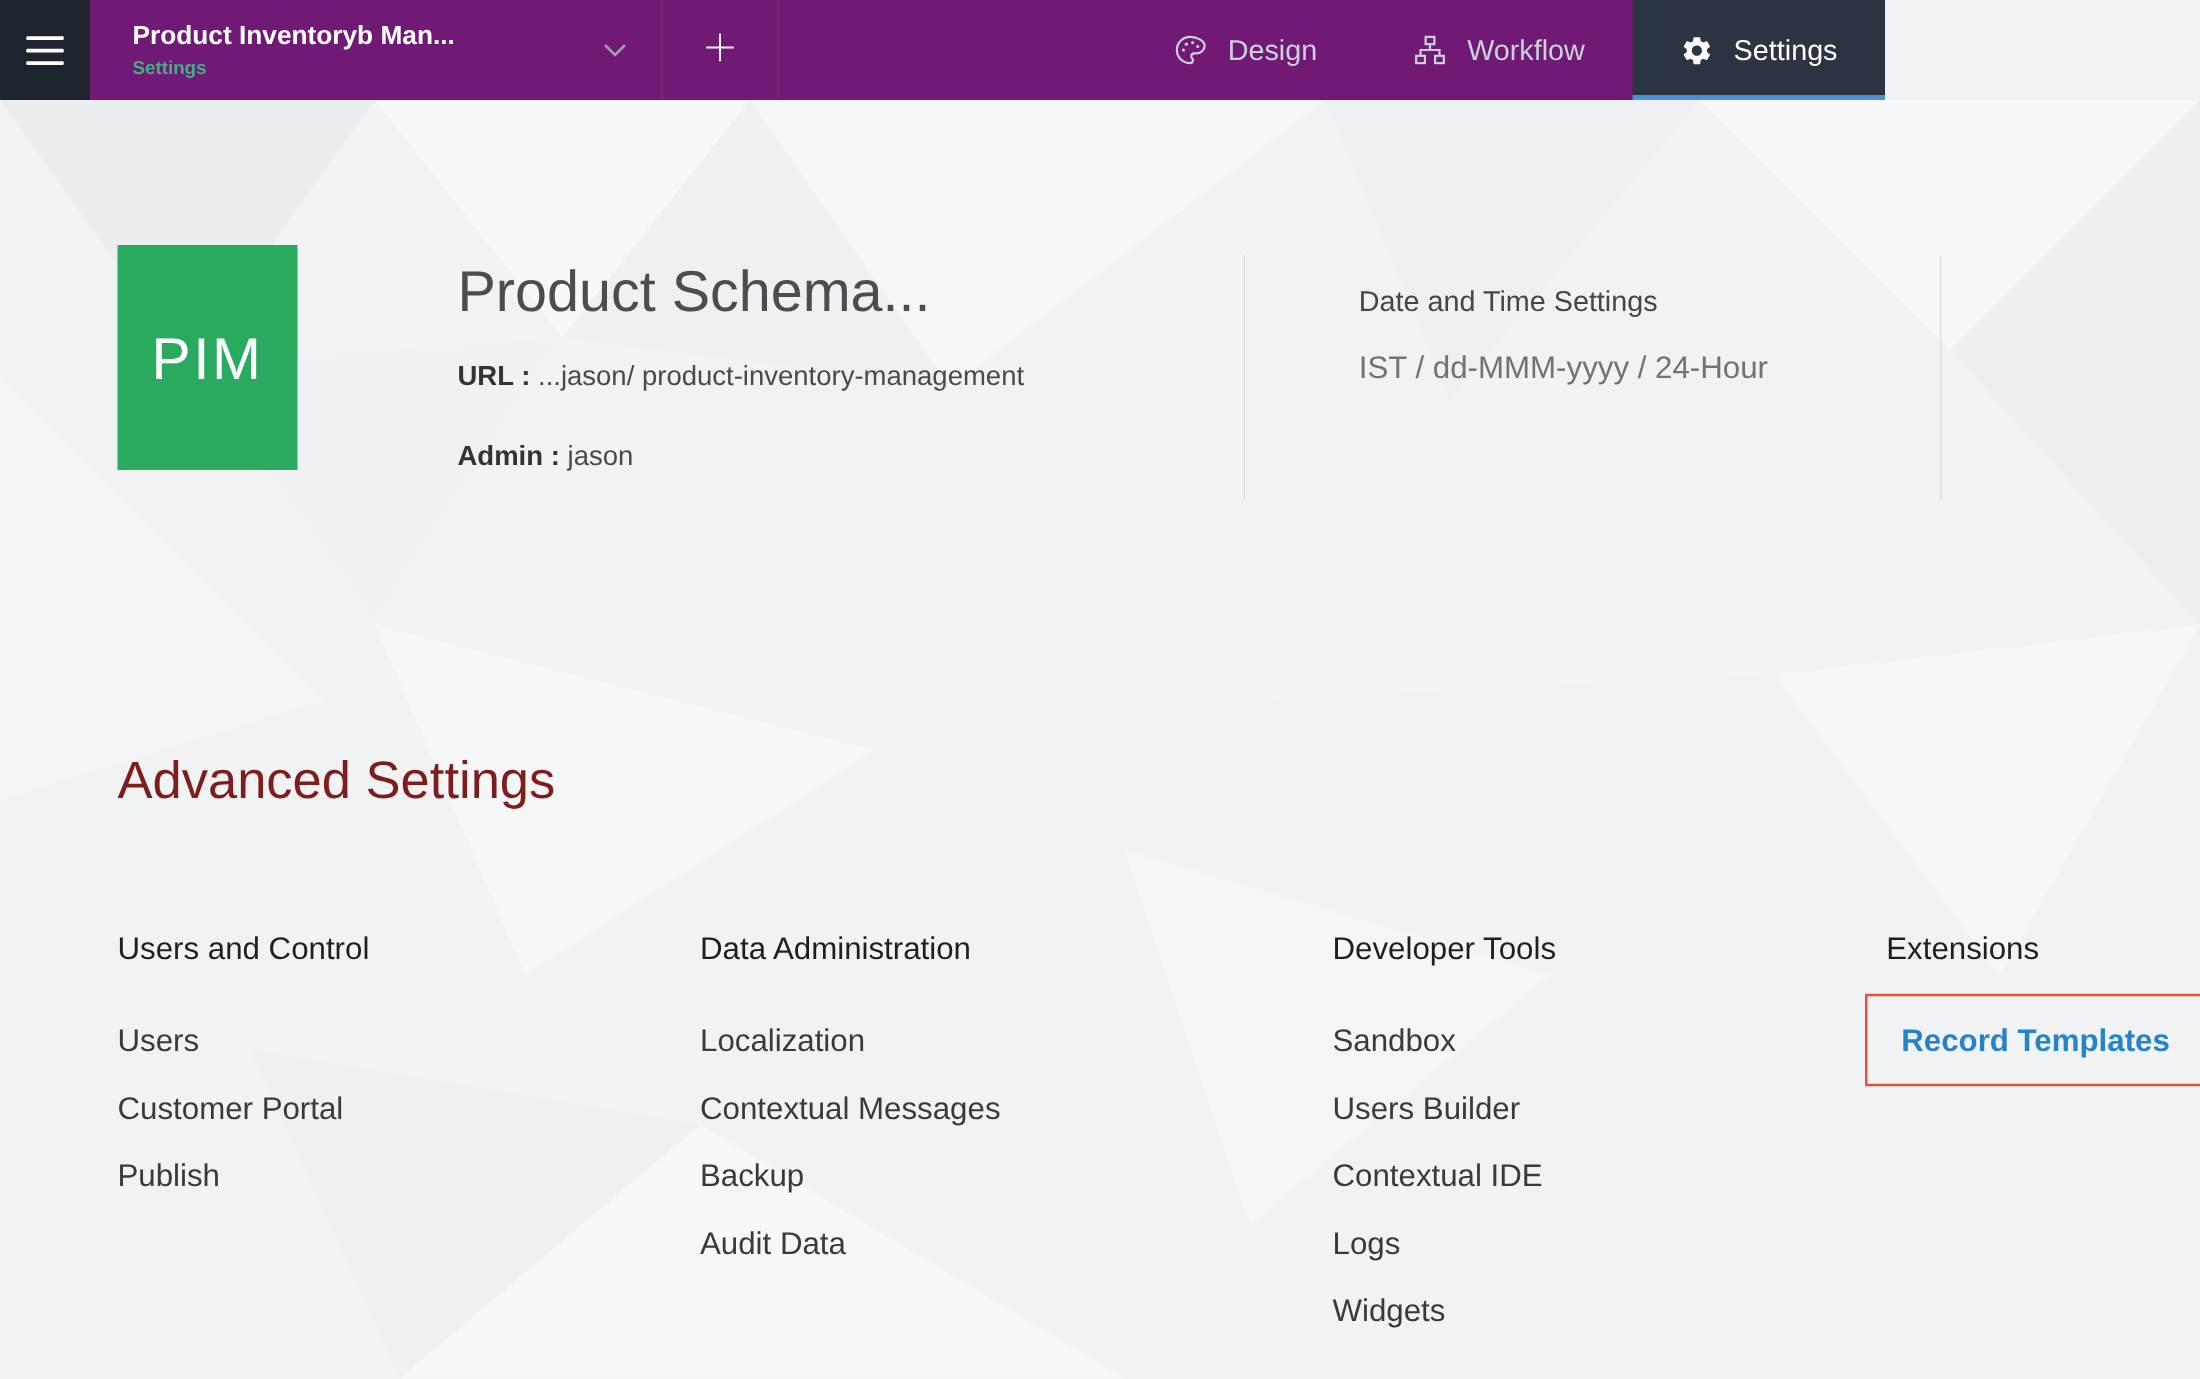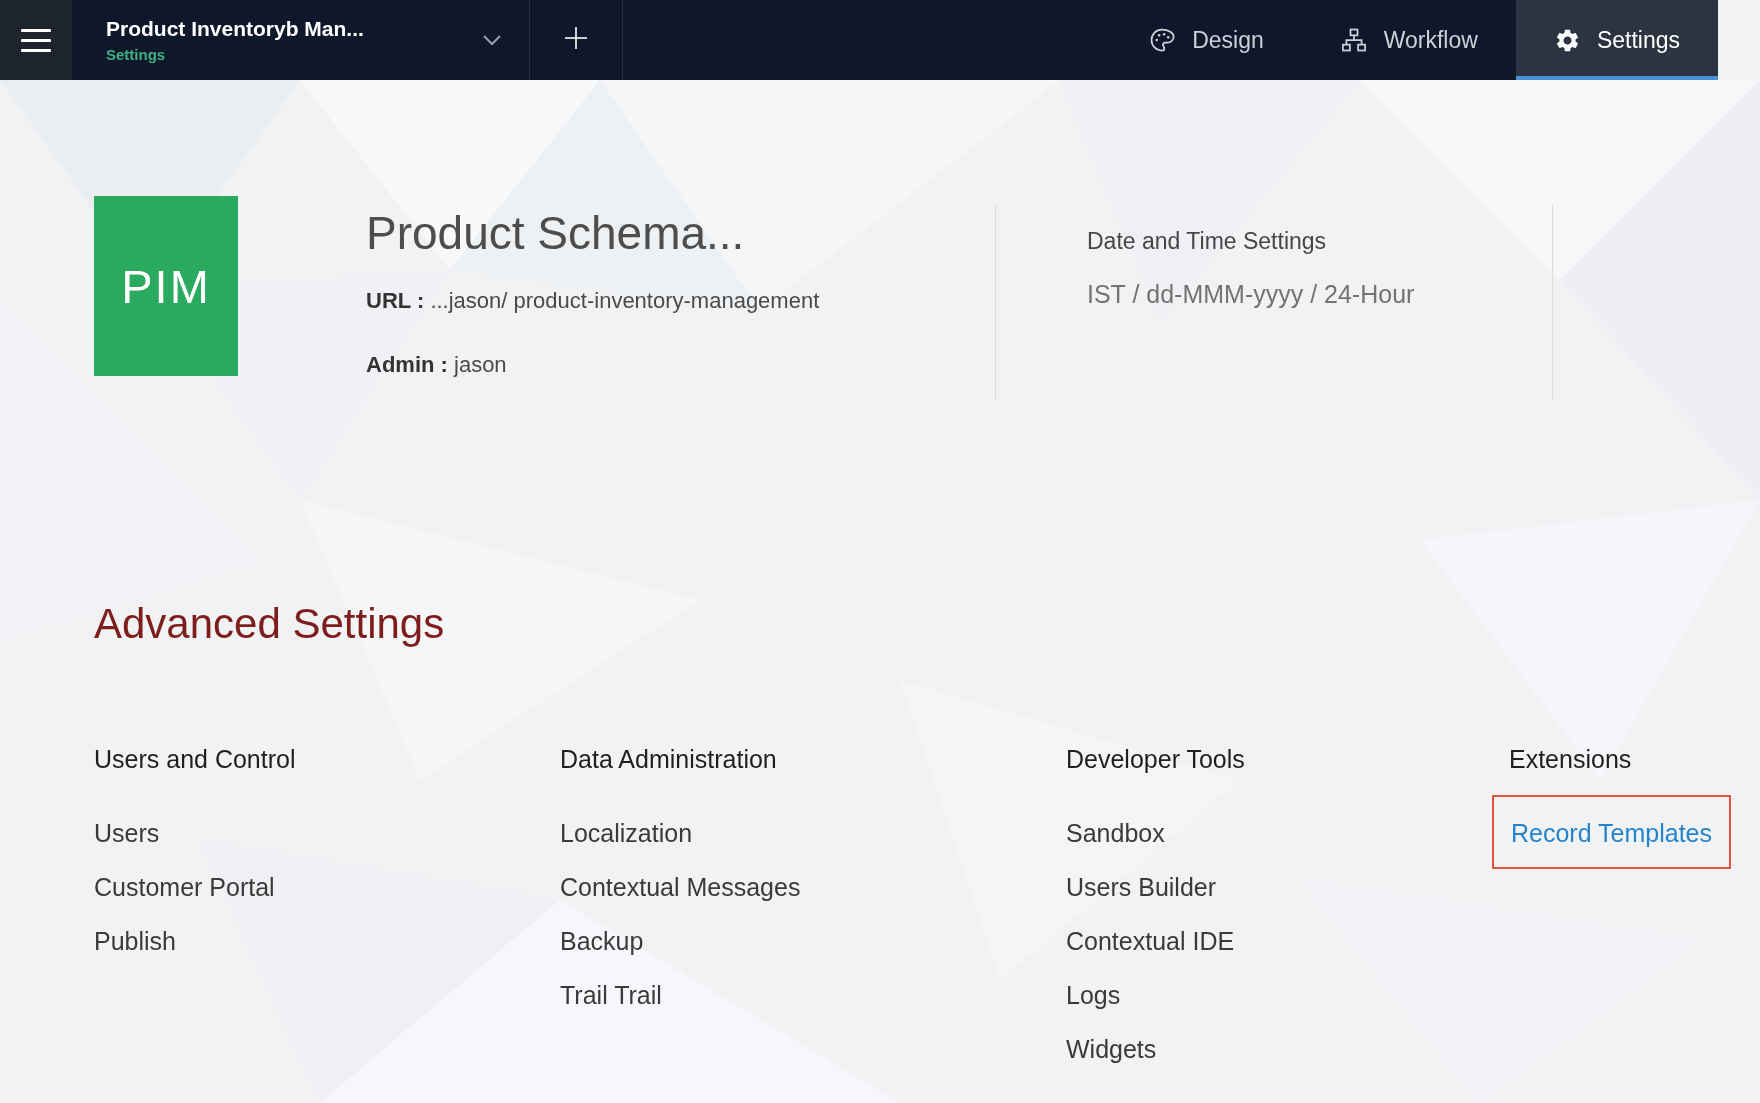--- a/index.html
+++ b/index.html
@@ -7,22 +7,22 @@
   body {
     font-family: "Liberation Sans", sans-serif;
     background: #f1f2f4;
     position: relative;
     overflow: hidden;
     color: #3a3a3a;
   }
 
   
   .topbar {
-    position: absolute; top: 0; left: 0; width: 1718px; height: 80px;
-    background: #0f172a; display: flex; align-items: stretch; z-index: 20;
+    position: absolute; top: 0; left: 0; width: 1508px; height: 80px;
+    background: #701a75; display: flex; align-items: stretch; z-index: 20;
   }
   .hamburger {
     width: 72px; background: #1d242e; display: flex; flex-direction: column;
     justify-content: center; align-items: center; gap: 7px; cursor: pointer;
   }
   .hamburger i { display: block; width: 30px; height: 3px; background: #ffffff; border-radius: 1px; }
   .app-block {
     width: 458px; display: flex; align-items: center; position: relative;
     padding-left: 34px; border-right: 1px solid rgba(255,255,255,.09); cursor: pointer;
   }
@@ -75,21 +75,21 @@
   .col-1 { left: 94px; }
   .col-2 { left: 560px; }
   .col-3 { left: 1066px; }
   .col-4 { left: 1509px; }
   .col h3 { font-size: 25px; line-height: 30px; font-weight: 400; color: #1f1f1f; margin-bottom: 44px; }
   .col .item { font-size: 25px; line-height: 30px; margin-bottom: 24px; color: #3a3a3a; cursor: pointer; white-space: nowrap; }
   .hl-box {
     display: inline-block; border: 2px solid #e2543a; padding: 21px 15px 19px 15px;
     margin: -23px 0 0 -17px;
   }
-  .hl-box .item { margin: 2px; color: #2583cc; }
+  .hl-box .item { margin: 12px; color: #2583cc; font-weight: bold; }
 </style>
 </head>
 <body>
 
 <svg class="backdrop" viewBox="0 0 1760 1023" preserveAspectRatio="none" aria-hidden="true">
   <polygon points="0,0 300,0 150,210" fill="#eaecef" opacity="0.8"></polygon>
   <polygon points="300,0 600,0 450,190" fill="#f7f8fa"></polygon>
   <polygon points="150,210 450,190 300,420" fill="#f0f1f4"></polygon>
   <polygon points="600,0 760,230 450,190" fill="#eef0f3" opacity="0.8"></polygon>
   <polygon points="760,230 1060,0 600,0" fill="#f5f6f8"></polygon>
@@ -200,21 +200,21 @@
     <div class="item">Users</div>
     <div class="item">Customer Portal</div>
     <div class="item">Publish</div>
   </section>
 
   <section class="col col-2">
     <h3>Data Administration</h3>
     <div class="item">Localization</div>
     <div class="item">Contextual Messages</div>
     <div class="item">Backup</div>
-    <div class="item">Trail Trail</div>
+    <div class="item">Audit Data</div>
   </section>
 
   <section class="col col-3">
     <h3>Developer Tools</h3>
     <div class="item">Sandbox</div>
     <div class="item">Users Builder</div>
     <div class="item">Contextual IDE</div>
     <div class="item">Logs</div>
     <div class="item">Widgets</div>
   </section>

